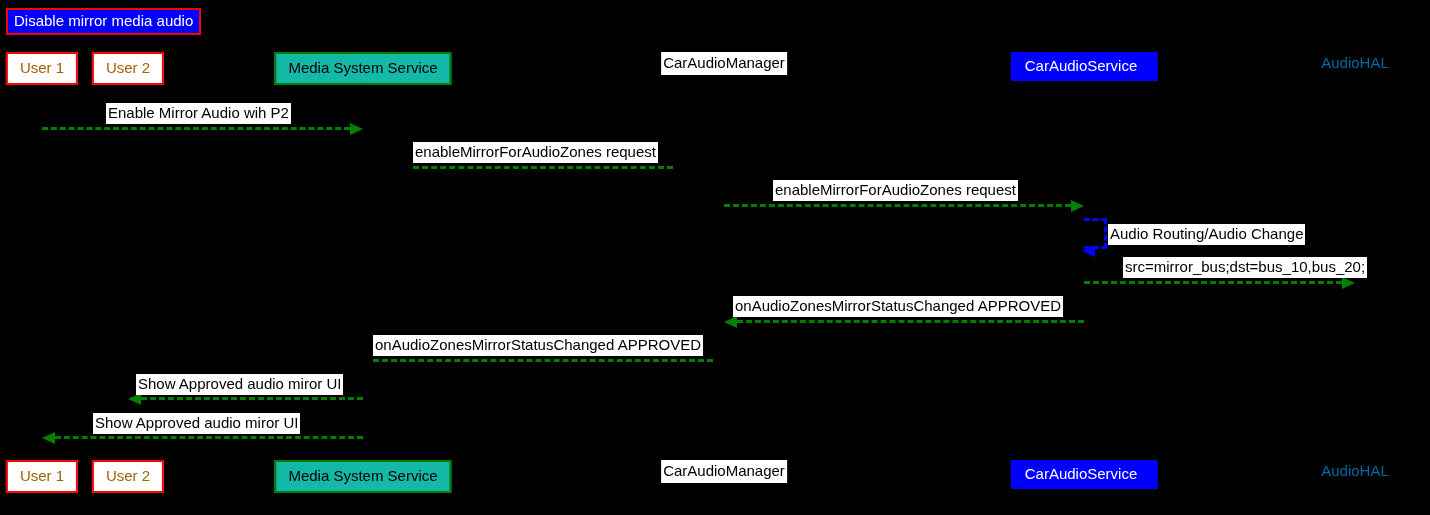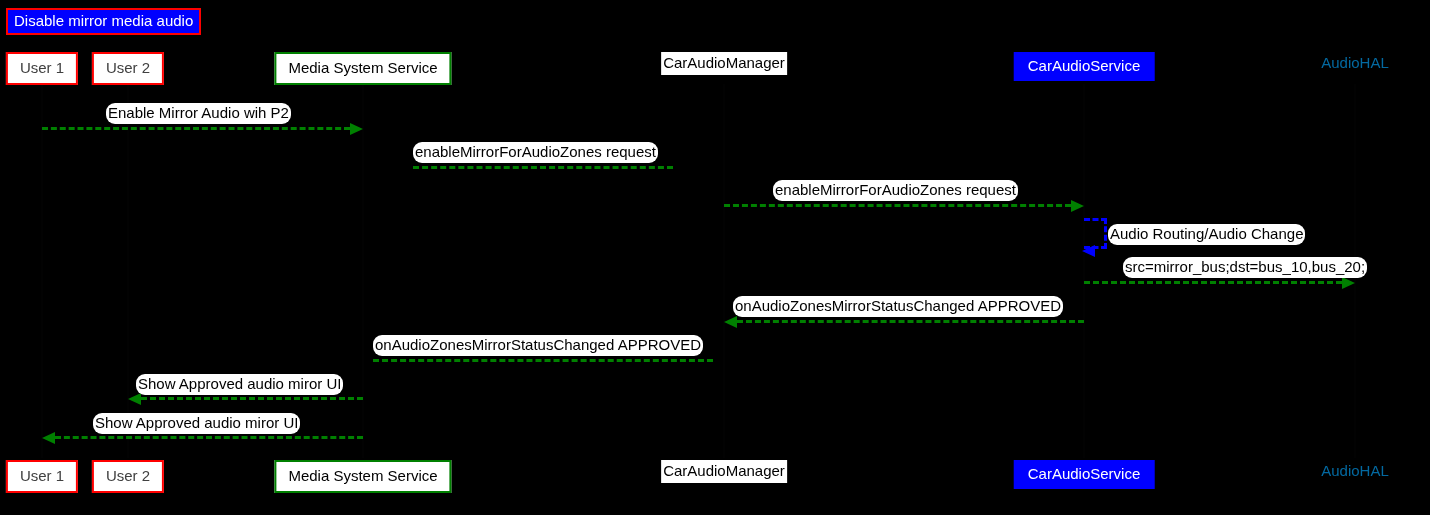--- a/index.html
+++ b/index.html
@@ -40,37 +40,37 @@
     text-align: center;
     box-sizing: border-box;
   }
   .participant.boxed {
     padding: 5px 12px 6px 12px;
     border-width: 2px;
     border-style: solid;
   }
   .p-red {
     background: #ffffff;
-    color: #404040;
+    color: #a16207;
     border-color: #ff0000;
   }
   .p-green {
-    background: #ffffff;
+    background: #14b8a6;
     color: #000000;
     border-color: #008000;
   }
   .p-plainwhite {
     background: #ffffff;
     color: #000000;
     padding: 2px 2px 3px 2px;
   }
   .p-blue {
     background: #0000ff;
     color: #ffffff;
-    padding: 5px 14px 6px 14px;
+    padding: 5px 20px 6px 14px;
   }
   .p-none {
     background: transparent;
     color: #0369a1;
     padding: 2px 2px 3px 2px;
   }
   
   .lifeline {
     position: absolute;
     width: 1px;
@@ -110,21 +110,20 @@
     border-right-color: #0000ff;
   }
   .msg-label {
     position: absolute;
     background: #ffffff;
     color: #000000;
     font-size: 15px;
     line-height: 18px;
     padding: 1px 2px 2px 2px;
     white-space: nowrap;
-    border-radius: 9px;
   }
   
   .selfloop {
     position: absolute;
     box-sizing: border-box;
     border-top: 3px dashed #0000ff;
     border-right: 3px dashed #0000ff;
     border-bottom: 3px dashed #0000ff;
   }
 </style>

